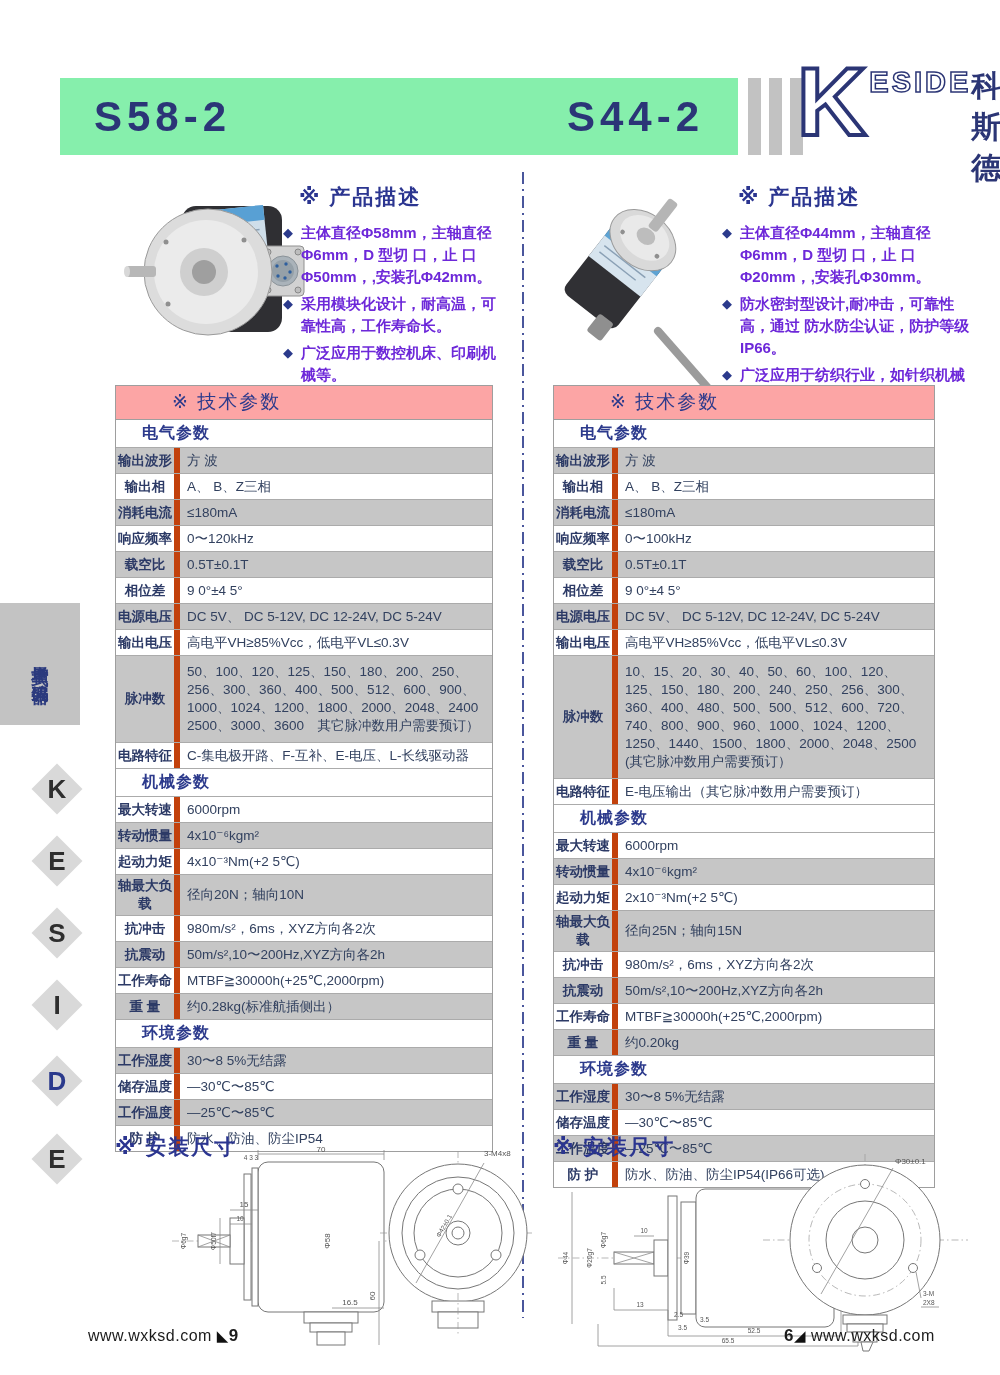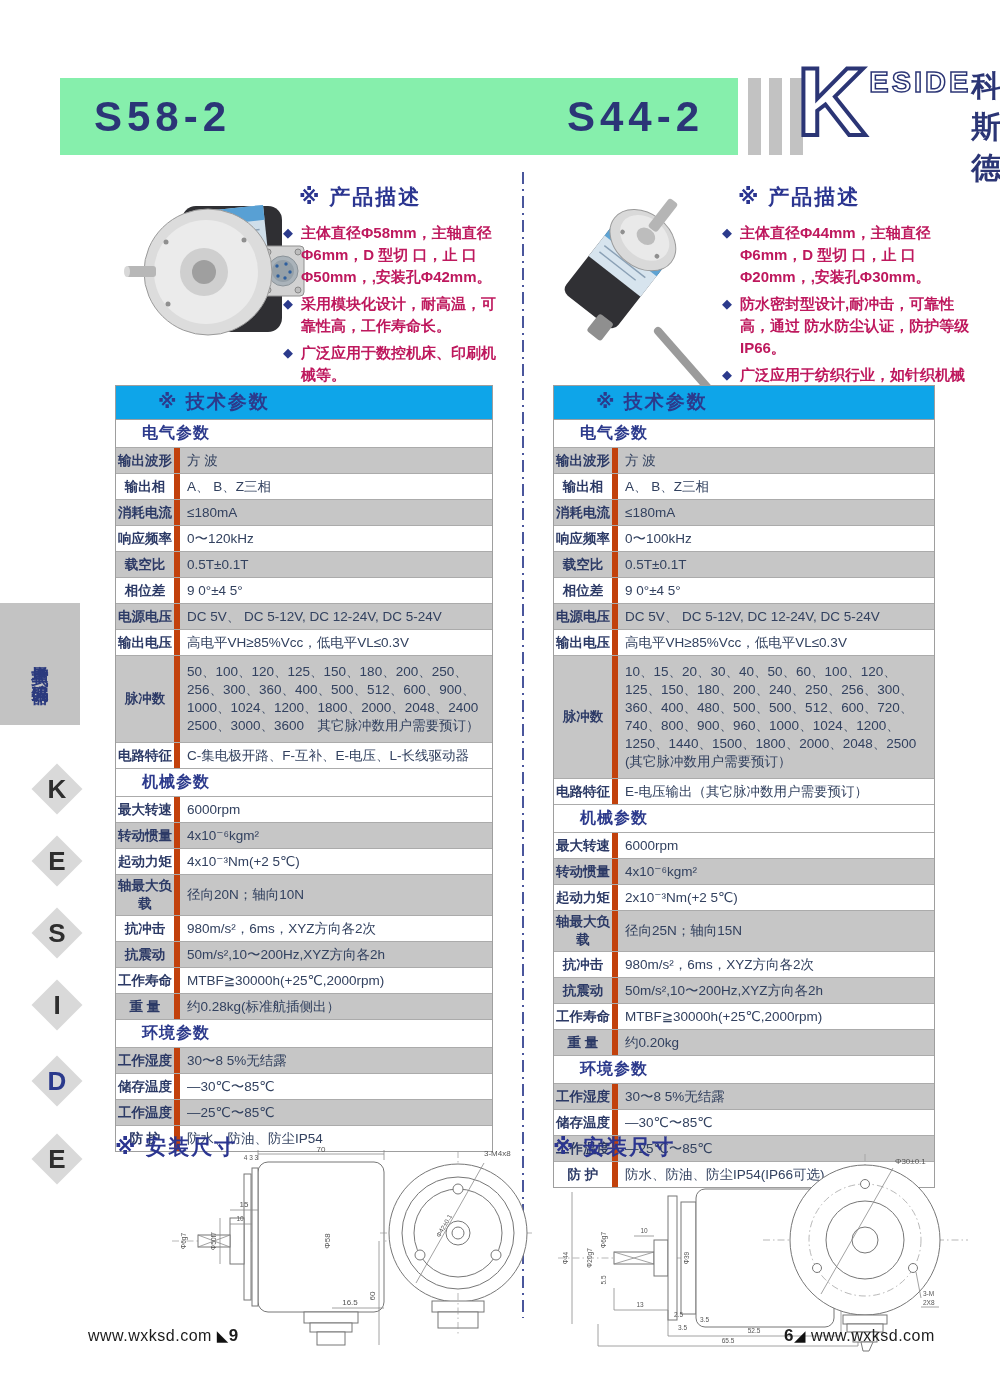--- a/index.html
+++ b/index.html
@@ -23,24 +23,24 @@
   .vtext{writing-mode:vertical-rl;font-size:17px;font-weight:bold;color:#2b3a7e;letter-spacing:2px;}
   .diamond{position:absolute;left:30px;width:54px;height:54px;display:flex;align-items:center;justify-content:center;}
   .diamond::before{content:"";position:absolute;inset:9px;background:#d9d9d9;transform:rotate(45deg);}
   .diamond span{position:relative;font-size:26px;font-weight:bold;color:#2e2e2e;}
   .diamond.navy span{color:#2b3a8c;}
   
   .desc{position:absolute;}
   .desc-title{font-size:21px;font-weight:bold;color:#2b3590;margin-bottom:11px;padding-left:16px;letter-spacing:2px;}
   .bullet{display:flex;gap:8px;margin-bottom:5px;}
   .bmark{color:#2b3a8c;font-size:13px;line-height:22px;}
-  .btext{font-size:15px;font-weight:600;color:#be185d;line-height:22px;}
+  .btext{font-size:15px;font-weight:600;color:#6d28d9;line-height:22px;}
   
   .ptable{position:absolute;border:1px solid #9e9e9e;background:#fff;box-sizing:border-box;}
-  .t-title{background:#0ea5e9;font-size:19px;font-weight:bold;color:#2c3a8c;padding:3px 0 4px 42px;
+  .t-title{background:#fca5a5;font-size:19px;font-weight:normal;color:#2c3a8c;padding:3px 0 4px 56px;
     letter-spacing:2px;border-bottom:1px solid #9e9e9e;}
   .t-group{font-size:16px;font-weight:bold;color:#2c3a8c;padding:3px 0 3px 26px;border-bottom:1px solid #ababab;letter-spacing:1px;}
   .t-row{display:flex;border-bottom:1px solid #ababab;min-height:25px;}
   .t-row:last-child{border-bottom:none;}
   .t-row.shade{background:#c6c6c6;}
   .t-label{flex:0 0 64px;border-right:6px solid #c2410c;display:flex;align-items:center;justify-content:center;
     font-size:13.5px;font-weight:600;color:#2c3a66;text-align:center;padding:2px 1px;box-sizing:border-box;}
   .t-value{flex:1;display:flex;align-items:center;font-size:13.5px;color:#32415f;padding:2px 7px;line-height:18px;}
   .t-row.tall .t-value{padding:7px 7px;}
   

